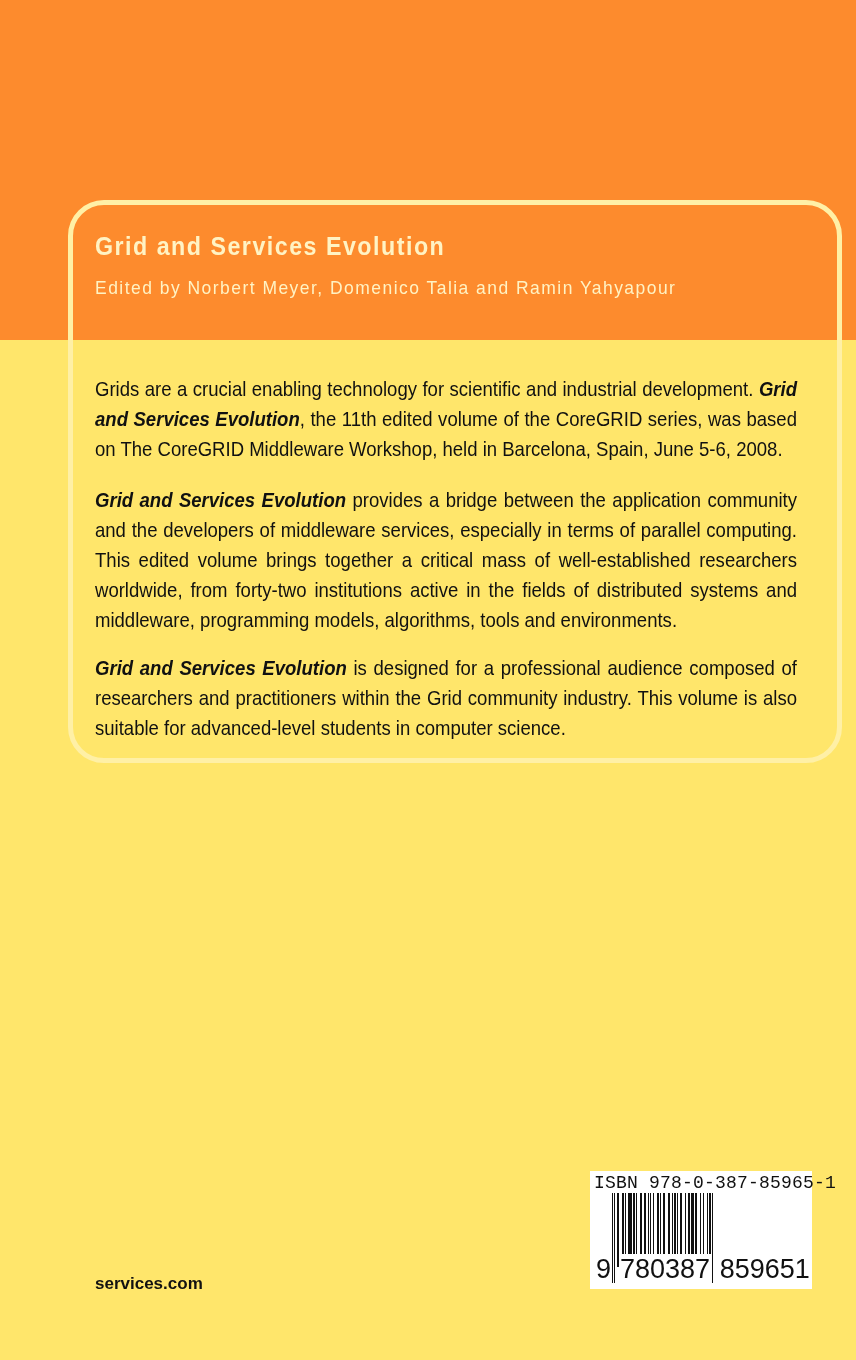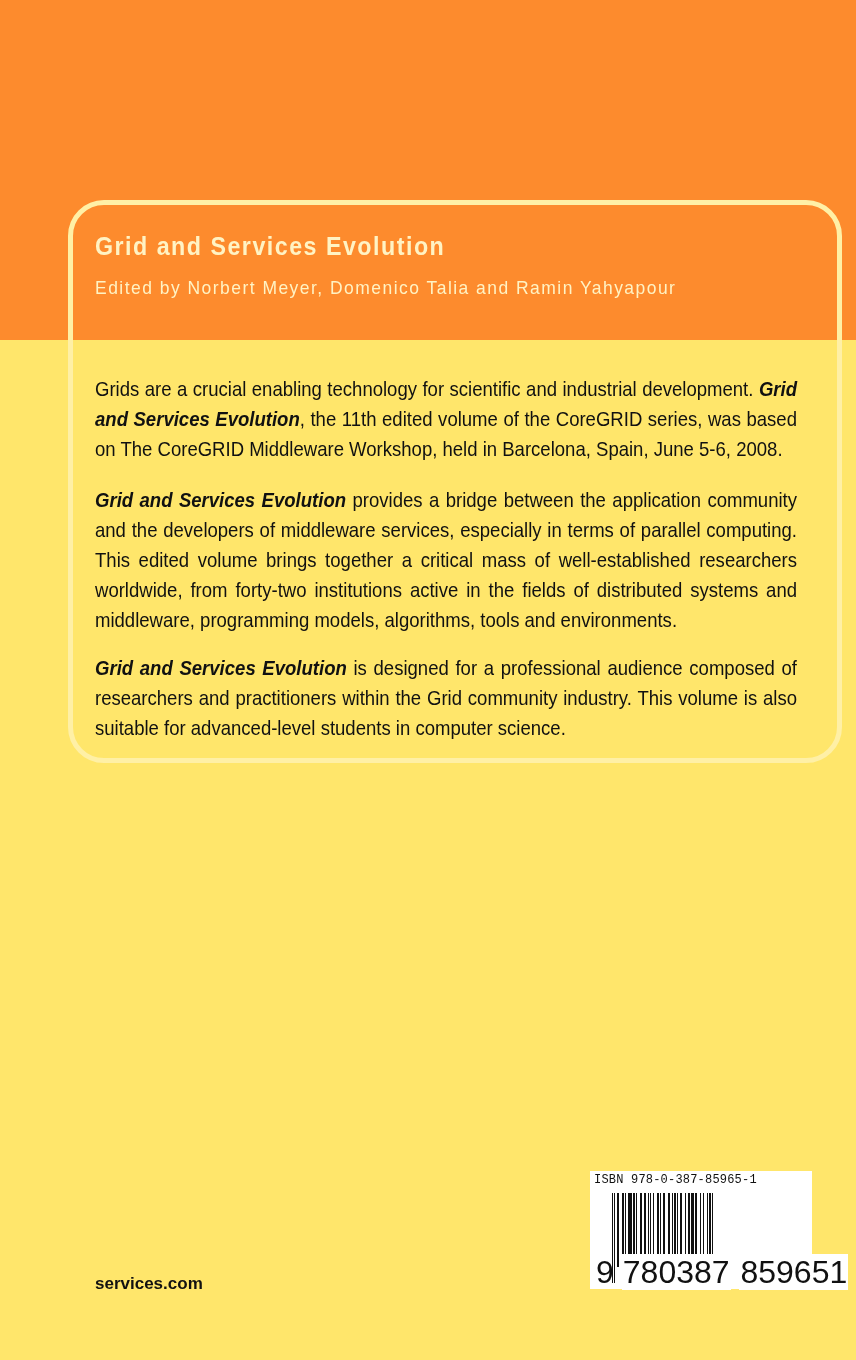--- a/index.html
+++ b/index.html
@@ -41,32 +41,32 @@
   .springer {
     position: absolute; left: 95px; top: 1274px;
     font-size: 17px; font-weight: bold; color: #111;
   }
   .barcode-box {
     position: absolute; left: 590px; top: 1171px; width: 222px; height: 118px;
     background: #fff;
   }
   .isbn-text {
     position: absolute; left: 4px; top: 2px;
-    font-family: "Liberation Mono", monospace; font-size: 12px; color: #111;
+    font-family: "Liberation Mono", monospace; font-size: 18px; color: #111;
     white-space: nowrap; letter-spacing: 0.2px;
   }
   .bars {
     position: absolute; left: 22px; top: 22px; width: 190px; height: 90px;
     display: flex; align-items: stretch;
   }
   .bars span { display: block; height: 74px; }
   .bars span.guard { height: 90px; }
   .digits {
     position: absolute; left: 6px; top: 83px;
-    font-family: "Liberation Sans", sans-serif; font-size: 32px; color: #111;
+    font-family: "Liberation Sans", sans-serif; font-size: 27px; color: #111;
     white-space: nowrap;
   }
   .digits .lead { margin-right: 8px; }
   .digits .g { background: #fff; padding: 0 1px; }
 </style>
 </head>
 <body>
 
 <div class="top-band"></div>
 <div class="frame"></div>

